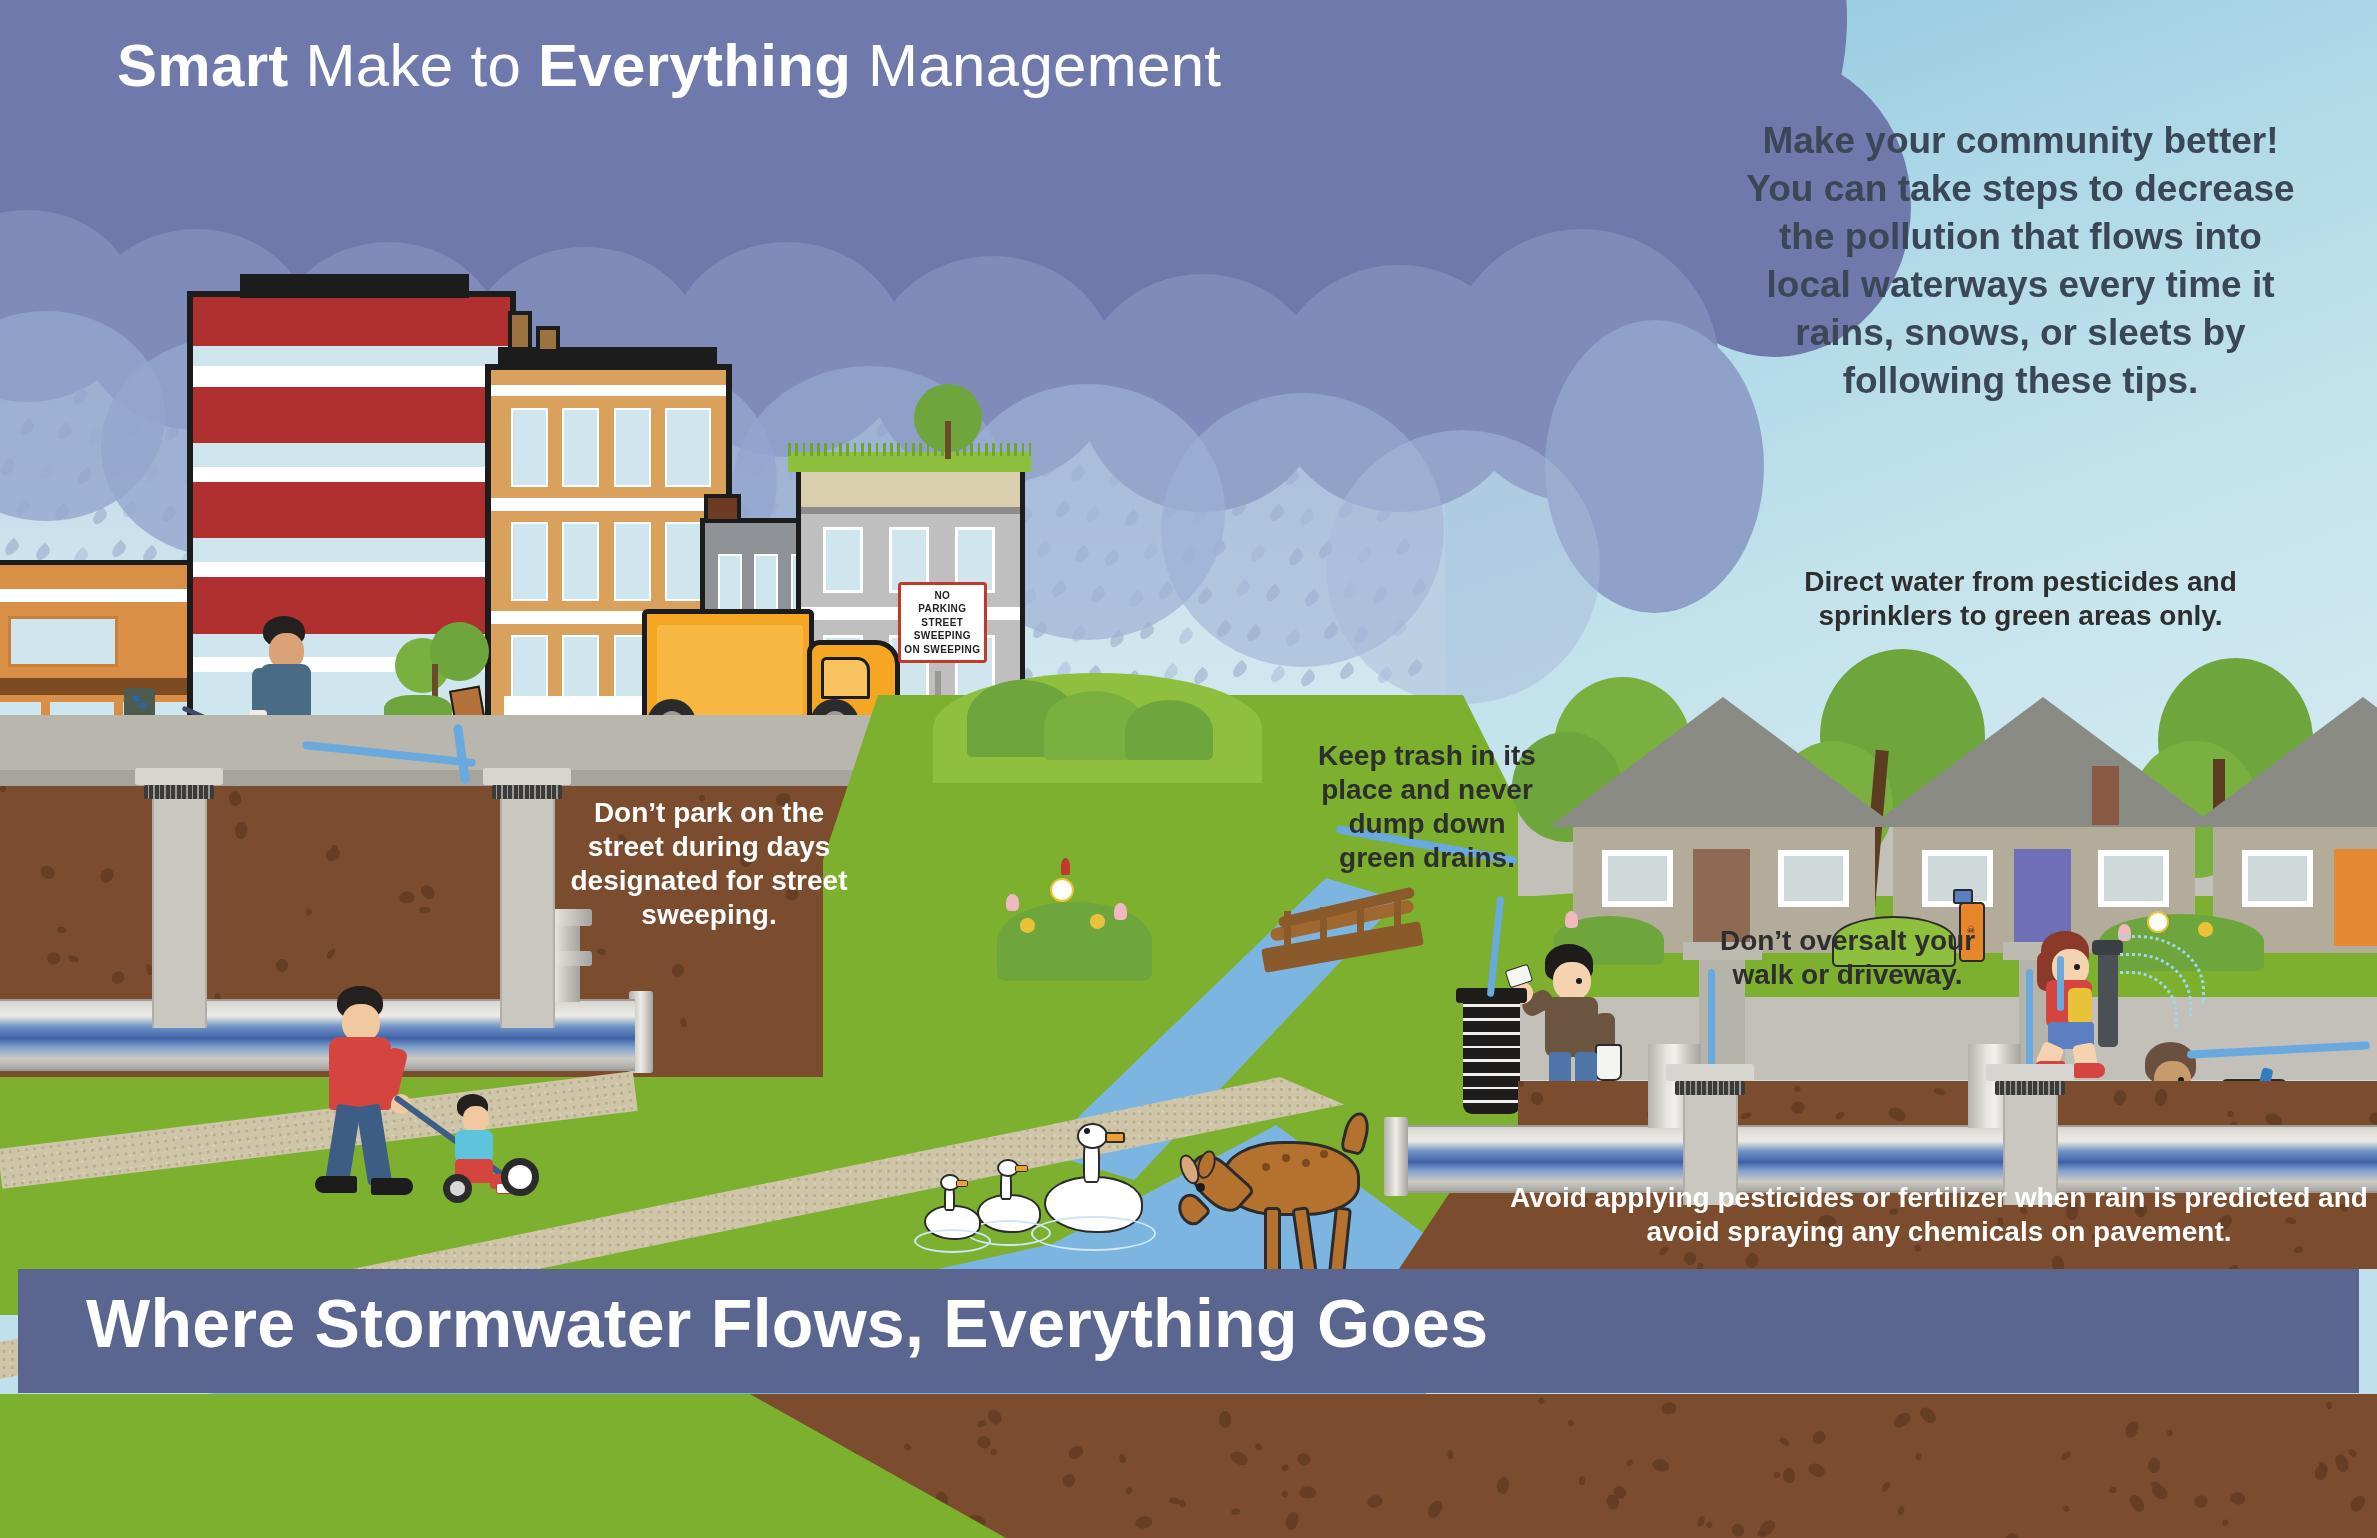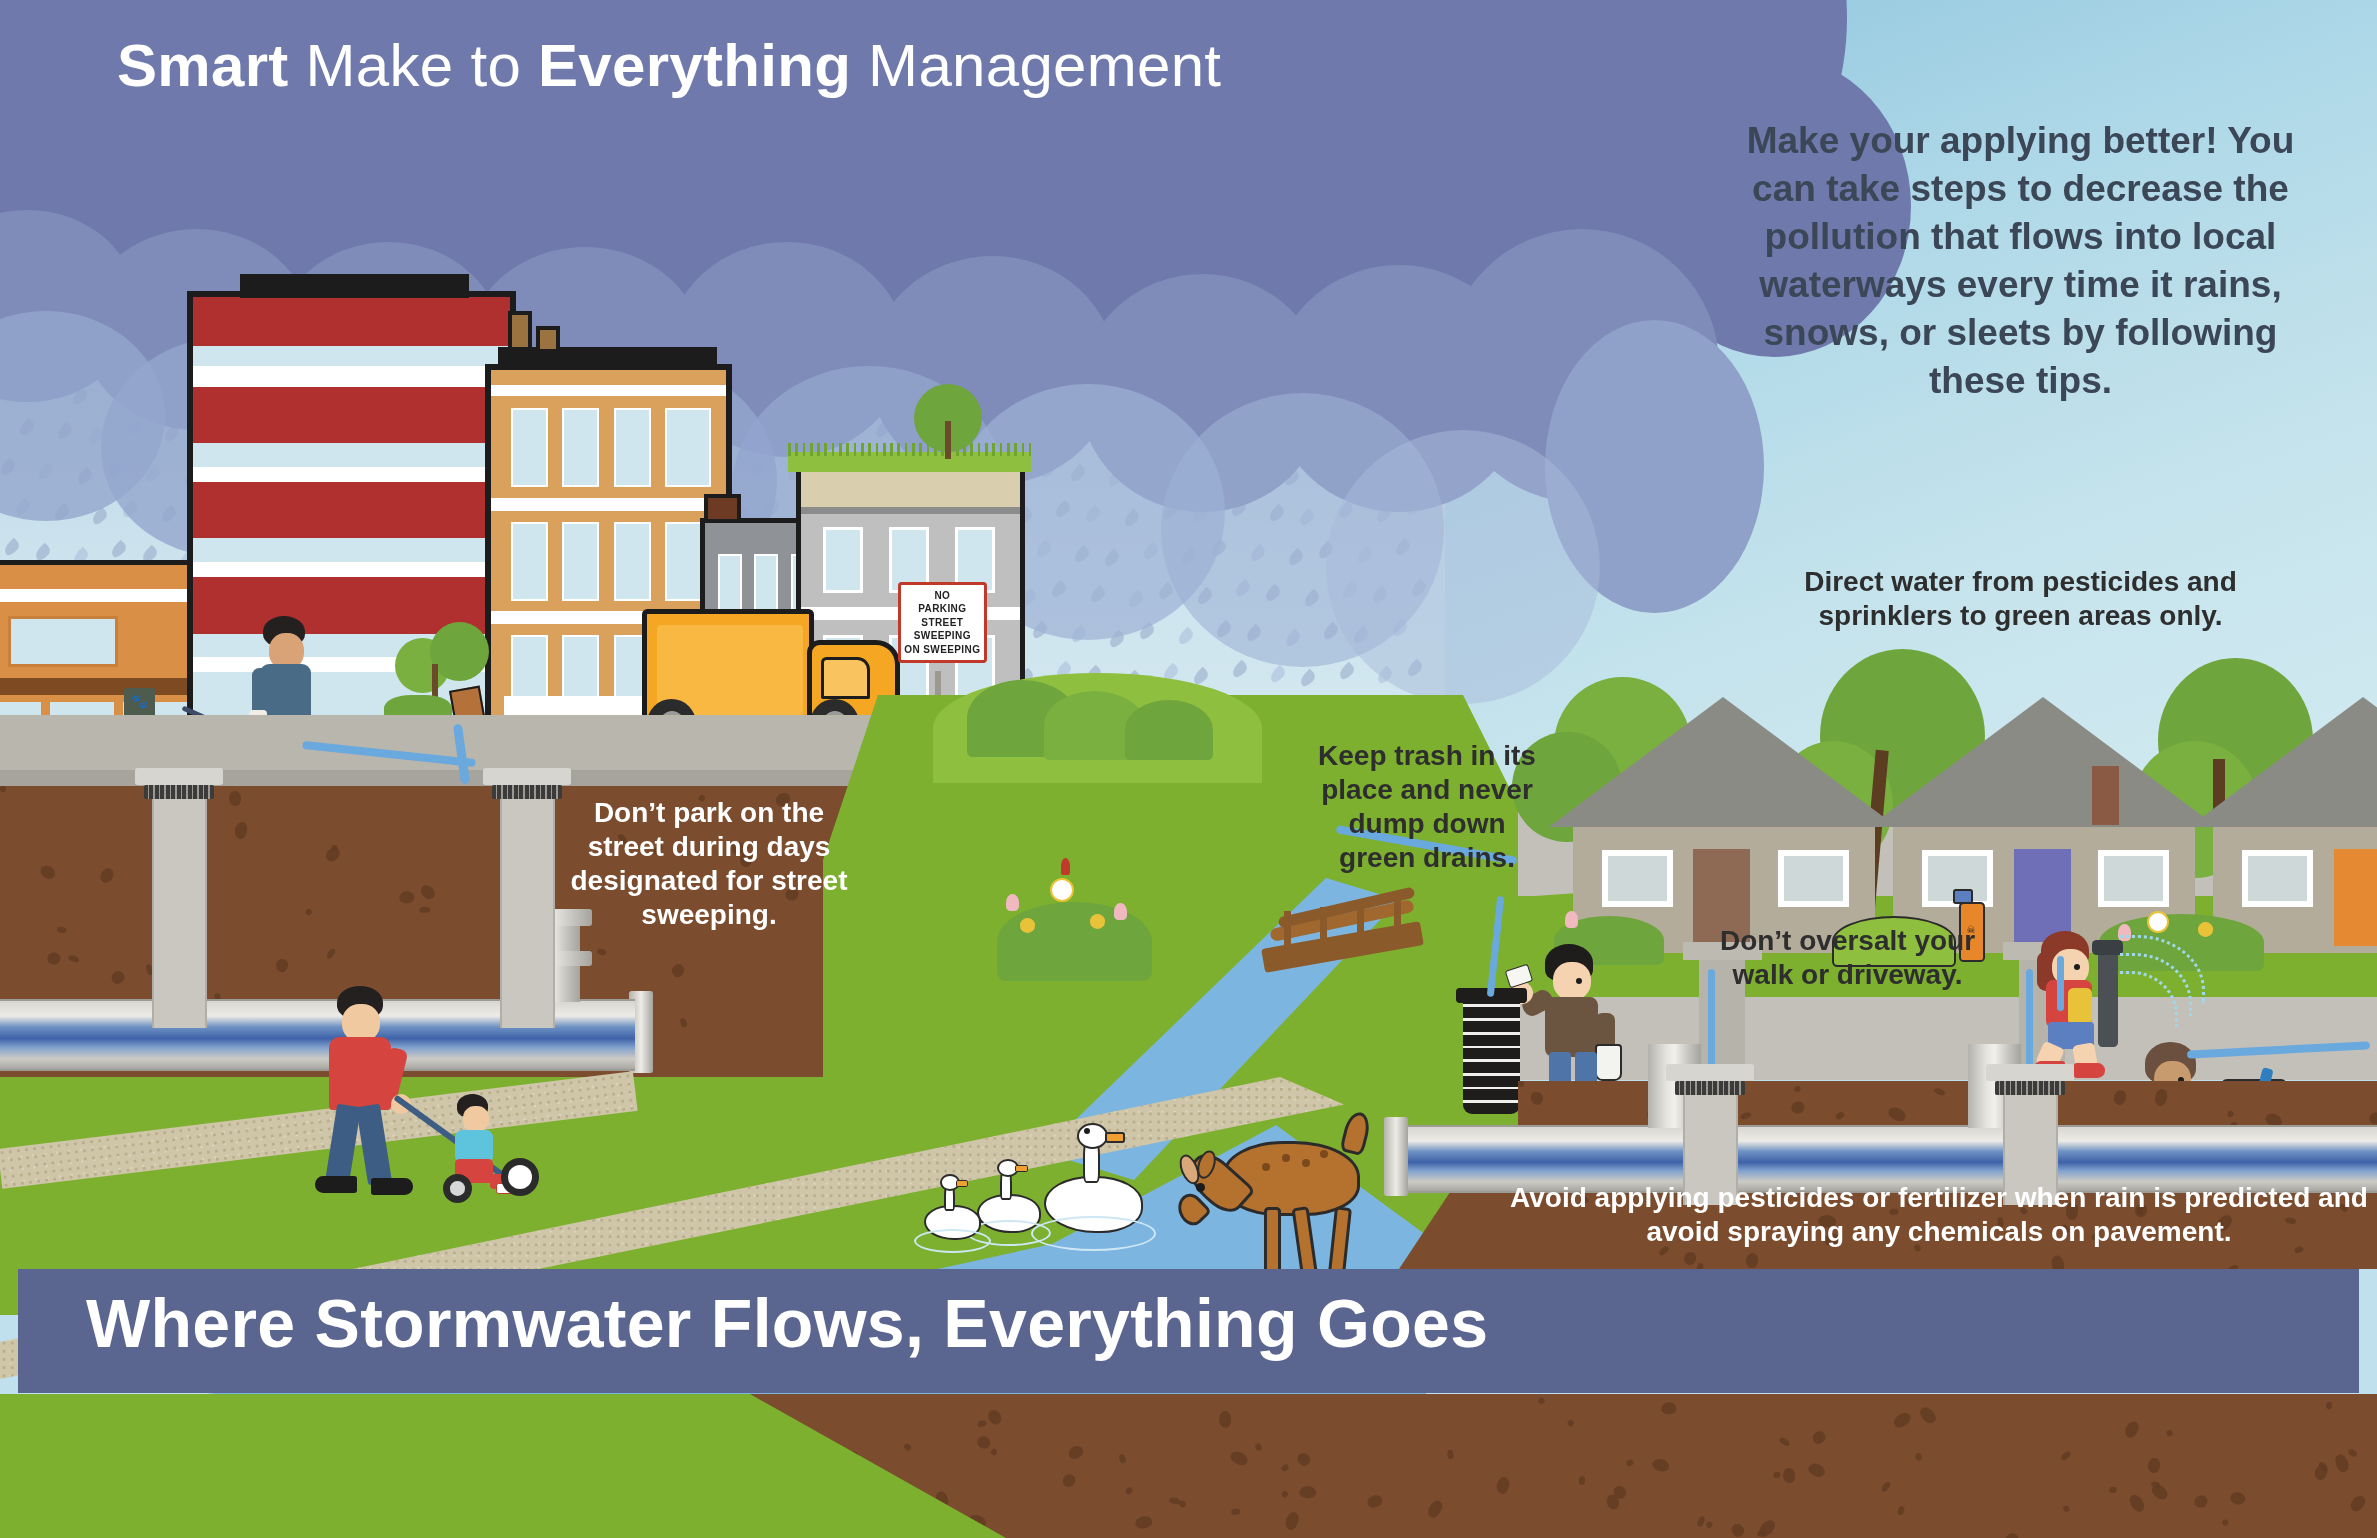--- a/index.html
+++ b/index.html
@@ -772,21 +772,21 @@
     <div class="cl" style="left:302px;top:357px;width:256px;height:229px;background:#93a6cd;opacity:.8;"></div>
     <div class="cl" style="left:512px;top:361px;width:265px;height:238px;background:#93a6cd;opacity:.8;"></div>
     <div class="cl" style="left:732px;top:366px;width:274px;height:247px;background:#93a6cd;opacity:.75;"></div>
     <div class="cl" style="left:951px;top:384px;width:274px;height:256px;background:#9db0d4;opacity:.7;"></div>
     <div class="cl" style="left:1161px;top:393px;width:283px;height:274px;background:#9db0d4;opacity:.6;"></div>
     <div class="cl" style="left:1326px;top:430px;width:274px;height:274px;background:#a8bada;opacity:.5;"></div>
   </div>
 
   <div class="title"><b>Smart</b><span> Make to </span><b>Everything</b><span> Management</span></div>
 
-  <div class="intro">Make your applying better! You can take steps to decrease the pollution that flows into local waterways every time it rains, snows, or sleets by following these tips.</div>
+  <div class="intro">Make your community better! You can take steps to decrease the pollution that flows into local waterways every time it rains, snows, or sleets by following these tips.</div>
 
   <div>
 
     <div class="bldg" style="left:-37px;top:560px;width:274px;height:183px;background:#d98f45;border:5.5px solid #1c1c1c;box-sizing:border-box;">
       <div class="bar" style="left:0;top:24px;width:100%;height:12.8px;background:#fff;"></div>
       <div class="win" style="left:40px;top:51px;width:110px;height:51px;border:3.7px solid #c8803a;box-sizing:border-box;"></div>
       <div class="bar" style="left:0;top:113px;width:100%;height:16.5px;background:#7e4a22;"></div>
       <div class="win" style="left:9.1px;top:137px;width:64px;height:46px;"></div>
       <div class="win" style="left:82px;top:137px;width:64px;height:46px;"></div>
       <div class="win" style="left:155px;top:137px;width:64px;height:46px;"></div>

